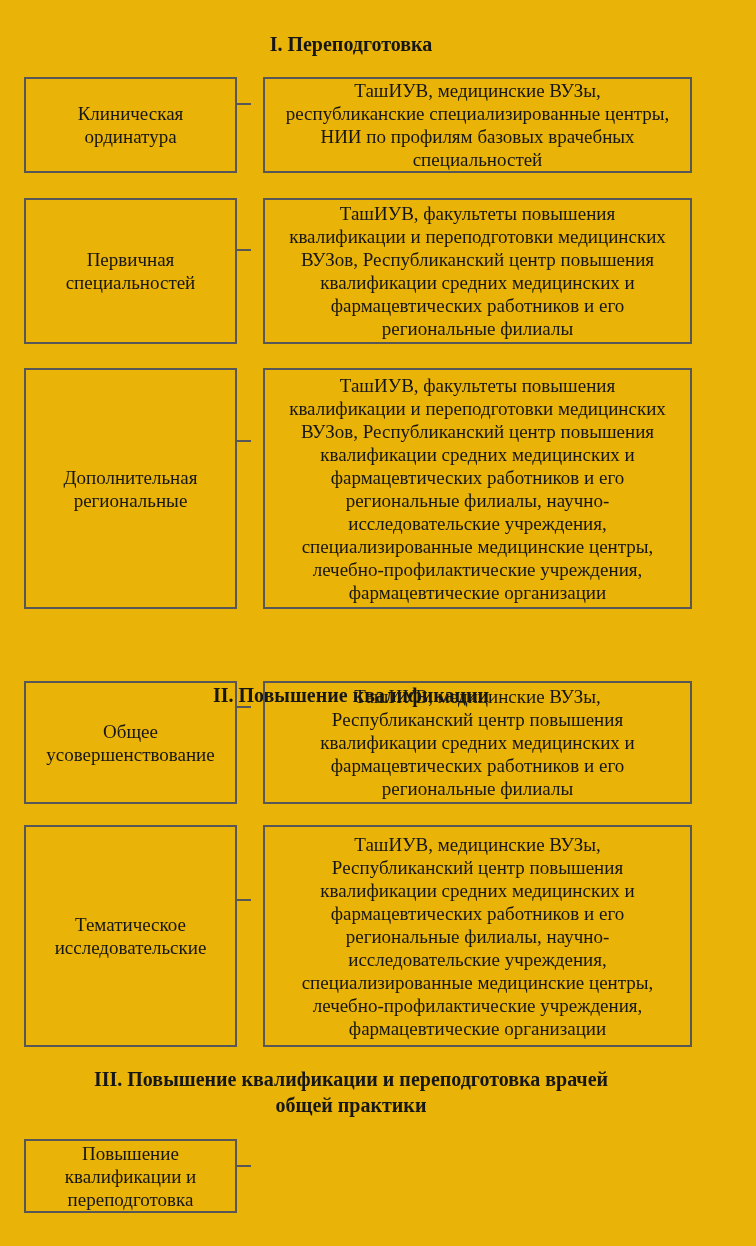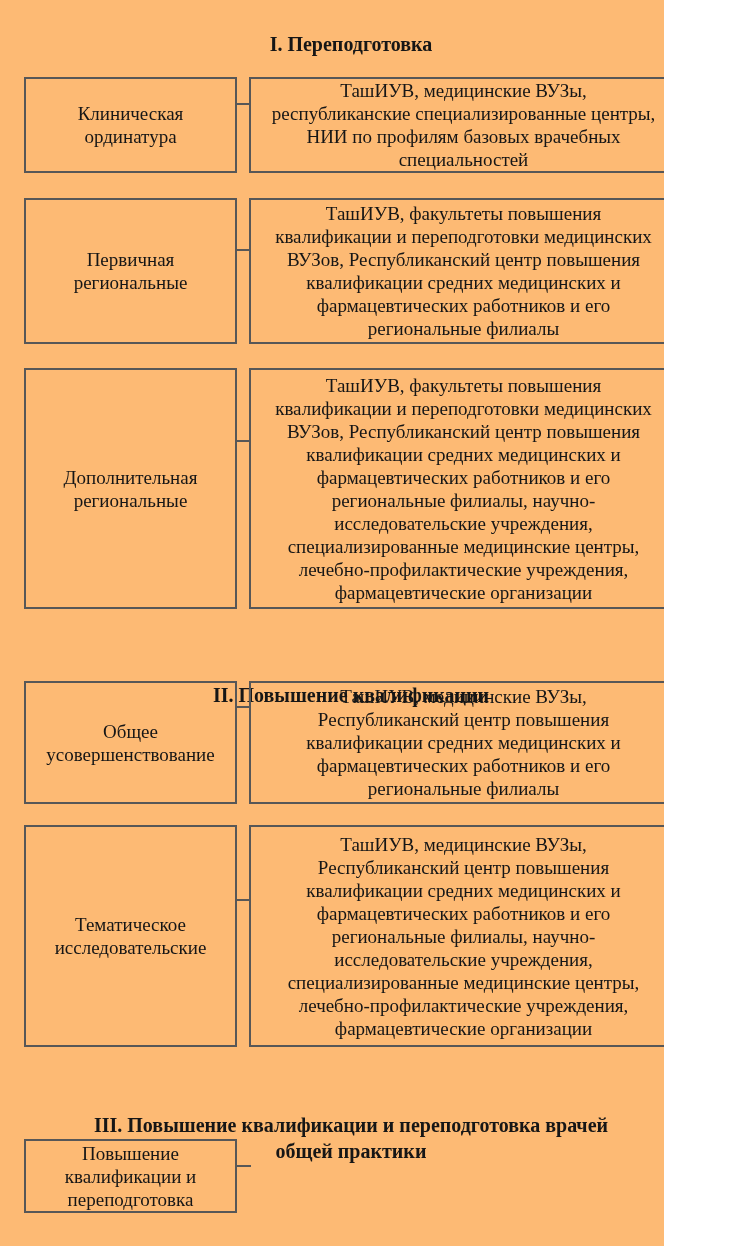--- a/index.html
+++ b/index.html
@@ -2,40 +2,40 @@
 <html lang="ru"><head>
 <meta charset="utf-8">
 <style>
   html, body {
     margin: 0;
     padding: 0;
     background: #ffffff;
   }
   .page {
     position: relative;
-    width: 664px;
+    width: 756px;
     height: 1246px;
-    background: #fdba74;
+    background: #eab308;
     font-family: "Liberation Serif", "DejaVu Serif", serif;
     color: #161616;
     overflow: hidden;
   }
   .section-title {
     position: absolute;
     left: 24px;
     width: 654px;
     text-align: center;
     font-size: 20px;
     font-weight: 700;
     line-height: 26px;
     white-space: pre-line;
   }
   .title-1 { top: 31px; }
   .title-2 { top: 666px; margin-top: 16px; }
-  .title-3 { top: 1066px; margin-top: 46px; }
+  .title-3 { top: 1066px; }
 
   .row {
     position: absolute;
     left: 24px;
     width: 654px;
   }
   .box {
     position: absolute;
     top: 0;
     bottom: 0;
@@ -45,21 +45,21 @@
     align-items: center;
     justify-content: center;
     text-align: center;
     font-size: 19px;
     line-height: 23px;
   }
   .box .txt {
     white-space: pre-line;
   }
   .left-box  { left: 0;     width: 213px; padding: 8px 4px; }
-  .right-box { left: 225px; width: 429px; padding: 0 16px; }
+  .right-box { left: 239px; width: 429px; padding: 0 16px; }
   .connector {
     position: absolute;
     left: 211px;
     width: 16px;
     height: 2px;
     background: #575757;
   }
 
   .row-1 { top: 77px;   height: 96px;  }
   .row-1 .connector { top: 26px; }
@@ -91,21 +91,21 @@
       <span class="txt">ТашИУВ, медицинские ВУЗы,
 республиканские специализированные центры,
 НИИ по профилям базовых врачебных
 специальностей</span>
     </div>
   </div>
 
   <div class="row row-2">
     <div class="box left-box">
       <span class="txt">Первичная
-региональные</span>
+специальностей</span>
     </div>
     <div class="connector"></div>
     <div class="box right-box">
       <span class="txt">ТашИУВ, факультеты повышения
 квалификации и переподготовки медицинских
 ВУЗов, Республиканский центр повышения
 квалификации средних медицинских и
 фармацевтических работников и его
 региональные филиалы</span>
     </div>

